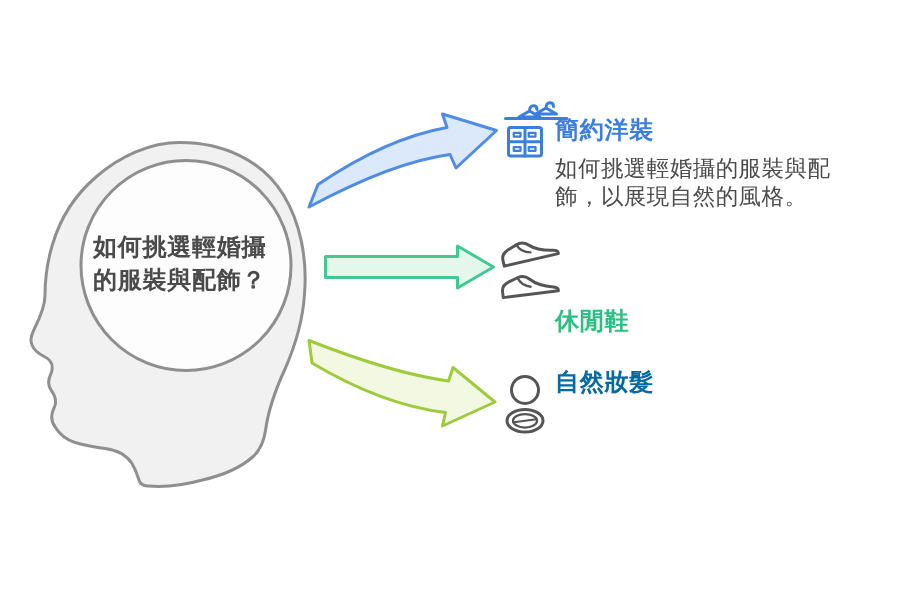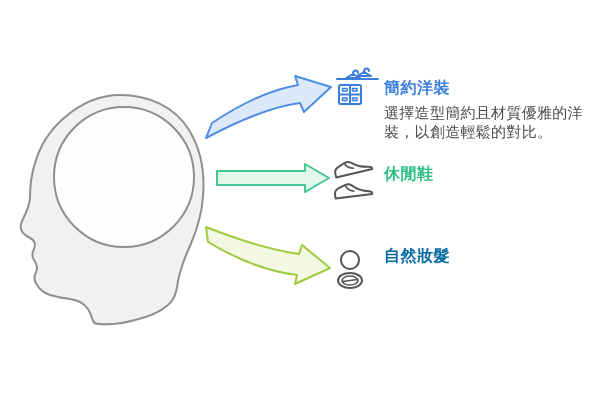--- a/index.html
+++ b/index.html
@@ -17,27 +17,27 @@
     font-size:16px;line-height:22px;font-weight:700;
     color:#4a4a4a;letter-spacing:.5px;
     word-break:break-all;
   }
   .item{position:absolute;left:333px;width:260px;}
   .item1{top:63px;}
   .item2{top:158px;}
   .item3{top:246px;}
   .item .icon{position:absolute;left:0;top:0;}
   .item3 .icon{left:0;top:3px;}
-  .txt{position:absolute;left:51px;}
+  .txt{position:absolute;left:37px;}
   .item1 .txt{top:15px;}
   .item2 .txt{top:6px;}
   .item3 .txt{top:0px;}
   .title{font-size:16px;line-height:19px;font-weight:700;margin:0 0 6px 0;letter-spacing:.5px;}
   .t1{color:#3b7edd;}
-  .t2{color:#2cbe83;}
+  .t2{color:#2cbe83;margin-top:41px;}
   .t3{color:#0369a1;}
   .desc{
     width:207px;
     font-size:15px;line-height:19px;
     color:#4b4b4b;
     word-break:break-all;
     letter-spacing:.3px;
   }
 </style>
 </head>
@@ -73,20 +73,21 @@
 
     <circle cx="124" cy="177" r="70" fill="#fdfdfd" stroke="#8f8f8f" stroke-width="2"></circle>
 
     <path d="M 206,138 Q 262,108 300,103 L 304,112 L 331,87 L 295,76 L 298,85 Q 258,92 212,123 Z" fill="#dbe9fb" stroke="#4f8de4" stroke-width="2" stroke-linejoin="round"></path>
 
     <path d="M 217,171 L 305,171 L 305,164 L 329,178 L 305,192 L 305,185 L 217,185 Z" fill="#e3f7ed" stroke="#43c893" stroke-width="2" stroke-linejoin="round"></path>
 
     <path d="M 206,227 Q 262,249 299,254 L 302,245 L 330,268 L 295,284 L 297,275 Q 255,270 208,242 Z" fill="#f2f8e2" stroke="#9ecb3c" stroke-width="2" stroke-linejoin="round"></path>
   </svg>
 
+  <div class="question">如何挑選輕婚攝的服裝與配飾？</div>
 
   <div class="item item1">
     <svg class="icon" width="46" height="46" viewBox="0 0 46 46">
       <g fill="none" stroke="#3b7edd" stroke-width="2" stroke-linejoin="round" stroke-linecap="round">
         <line x1="4" y1="16" x2="45" y2="16"></line>
         <g transform="translate(20,15)">
           <path d="M -7,0 L 7,0 L 0,-4 Z"></path>
           <path d="M 0,-4 C 0,-6 1,-7.5 2.6,-7.5 C 4.2,-7.5 5,-6.4 5,-5"></path>
         </g>
         <g transform="translate(31,13)">
@@ -97,21 +98,21 @@
         <line x1="17" y1="22" x2="17" y2="41"></line>
         <line x1="6" y1="31.5" x2="28" y2="31.5"></line>
         <rect x="9.5" y="25.5" width="4.5" height="2.5" stroke-width="1.5"></rect>
         <rect x="19.5" y="25.5" width="4.5" height="2.5" stroke-width="1.5"></rect>
         <rect x="9.5" y="35" width="4.5" height="2.5" stroke-width="1.5"></rect>
         <rect x="19.5" y="35" width="4.5" height="2.5" stroke-width="1.5"></rect>
       </g>
     </svg>
     <div class="txt">
       <div class="title t1">簡約洋裝</div>
-      <div class="desc">選擇造型簡約且材質優雅的洋裝，以創造輕鬆的對比。</div>
+      <div class="desc">如何挑選輕婚攝的服裝與配飾，以展現自然的風格。</div>
     </div>
   </div>
 
   <div class="item item2">
     <svg class="icon" width="46" height="46" viewBox="0 0 46 46">
       <g fill="#ffffff" stroke="#555555" stroke-width="2" stroke-linejoin="round" stroke-linecap="round">
         <g transform="rotate(-13 22 12)">
           <path d="M2,15 L2,11 C2,8 4,6 7,5 L13,3 C16,2 19,3 21,5 C25,9 31,11 36,12 C38,12.5 39,13 39,14 L39,15 Z"></path>
           <path d="M13,3 C14,6 17,9 21,10" fill="none" stroke-width="1.6"></path>
         </g>

